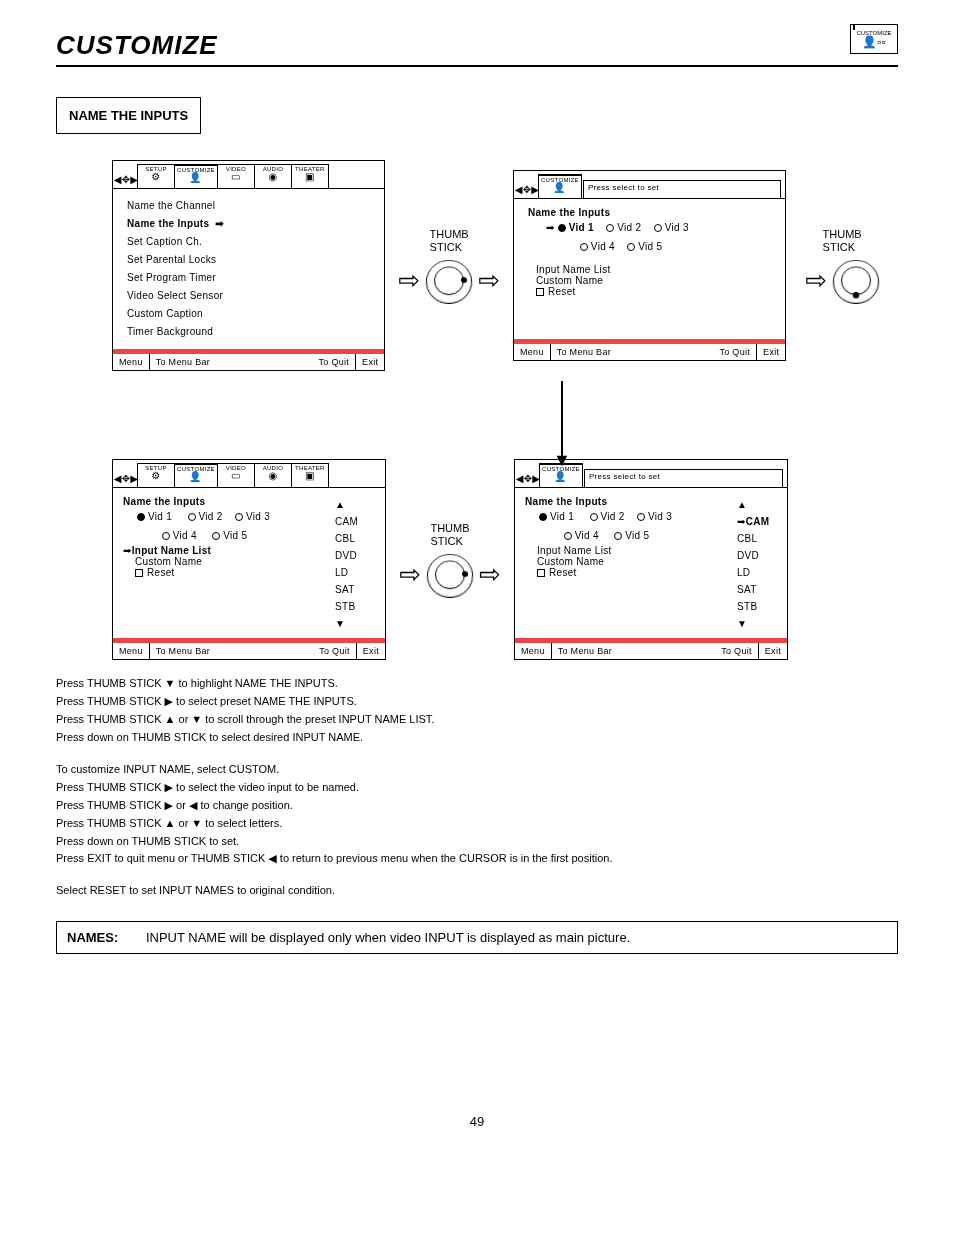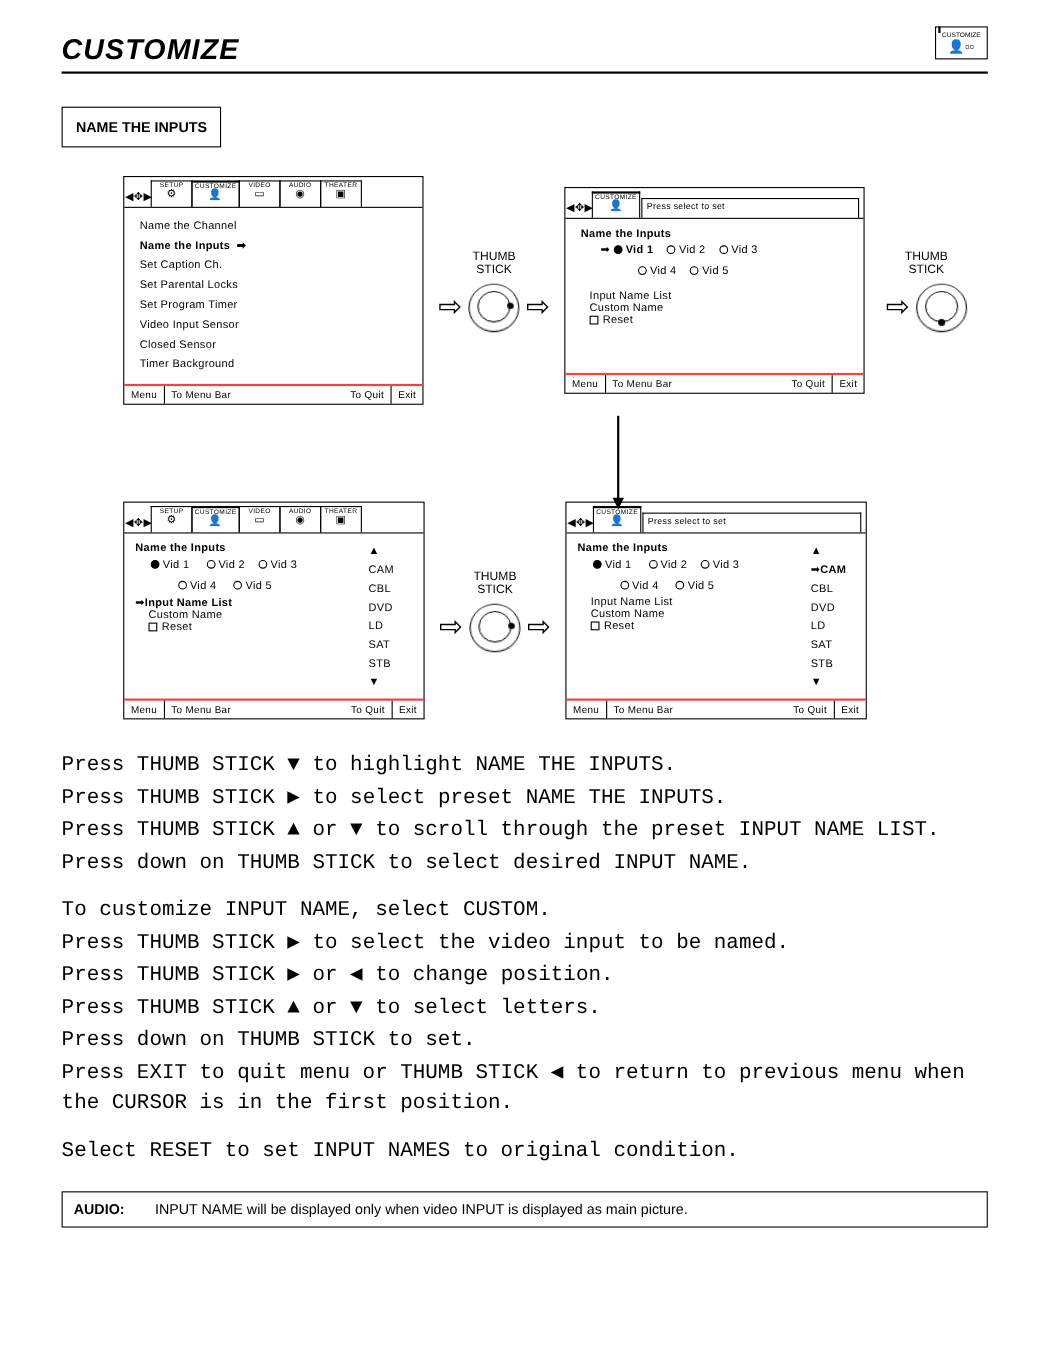--- a/index.html
+++ b/index.html
@@ -109,21 +109,21 @@
     align-self: flex-end;
     margin-top: 20px;
   }
   .screen .body {
     min-height: 140px;
     padding: 8px 8px 8px 14px;
     position: relative;
   }
   .screen .footer {
     display: flex;
-    border-top: 2px solid #ef4444;
+    border-top: 5px solid #ef4444;
     font-size: 9px;
   }
   .screen .footer span {
     padding: 3px 6px;
   }
   .screen .footer .seg { border-right: 1px solid #000; }
   .screen .footer .fill { flex: 1; }
   .menu-list { line-height: 1.8; font-size: 10px; }
   .menu-list .row { display: flex; align-items: flex-start; gap: 6px; }
   .menu-list .sel { font-weight: bold; }
@@ -137,21 +137,21 @@
   .radio.filled { background:#000; }
   .checkbox { display:inline-block; width:8px; height:8px; border:1px solid #000; vertical-align: middle; margin-right:4px;}
   .thumb-col {
     display: flex;
     flex-direction: column;
     align-items: center;
     justify-content: center;
     width: 128px;
     font-size: 11px;
   }
-  .thumb-label { text-align: center; line-height: 1.1; margin-bottom: 4px; }
+  .thumb-label { line-height: 1.1; margin-bottom: 4px; }
   .thumb-flow {
     display: flex;
     align-items: center;
     gap: 6px;
   }
   .big-arrow {
     font-size: 26px;
     line-height: 1;
   }
   .stick {
@@ -194,24 +194,23 @@
     font-size: 18px; line-height: 0.5;
   }
   .two-col-body {
     display:flex;
     gap: 30px;
     padding: 8px 10px 6px 10px;
   }
   .two-col-body .left { flex:1; }
   .two-col-body .right { width: 40px; text-align: left; line-height:1.7; font-size:10px;}
   .instructions {
-    margin-top: 28px;
-    font-size: 19px;
+    margin-top: 16px;
+    font-size: 11px;
     line-height: 1.45;
-    font-family: Liberation Mono, monospace;
   }
   .instructions p { margin: 0 0 2px 0; }
   .instructions .gap { height: 14px; }
   .note-box {
     border: 1px solid #000;
     padding: 8px 10px;
     margin-top: 22px;
     font-size: 13px;
   }
   .note-box .nlabel { font-weight: bold; margin-right: 24px; }
@@ -274,24 +273,24 @@
       <div class="row">
           <span>Set Caption Ch.</span>
         </div>
       <div class="row">
           <span>Set Parental Locks</span>
         </div>
       <div class="row">
           <span>Set Program Timer</span>
         </div>
       <div class="row">
-          <span>Video Input Sensor</span>
-        </div>
-      <div class="row">
-          <span>Closed Sensor</span>
+          <span>Video Select Sensor</span>
+        </div>
+      <div class="row">
+          <span>Custom Caption</span>
         </div>
       <div class="row">
           <span>Timer Background</span>
         </div>
     </div>
     <div class="footer">
       <span class="seg">Menu</span>
       <span class="fill">To Menu Bar</span>
       <span class="seg">To Quit</span>
       <span>Exit</span>
@@ -470,17 +469,17 @@
   <p>Press THUMB STICK ▶ to select the video input to be named.</p>
   <p>Press THUMB STICK ▶ or ◀ to change position.</p>
   <p>Press THUMB STICK ▲ or ▼ to select letters.</p>
   <p>Press down on THUMB STICK to set.</p>
   <p>Press EXIT to quit menu or THUMB STICK ◀ to return to previous menu when the CURSOR is in the first position.</p>
   <div class="gap"></div>
   <p>Select RESET to set INPUT NAMES to original condition.</p>
 </div>
 
 <div class="note-box">
-  <span class="nlabel">AUDIO:</span>
+  <span class="nlabel">NAMES:</span>
   <span>INPUT NAME will be displayed only when video INPUT is displayed as main picture.</span>
 </div>
 
 <div class="page-num">49</div>
 
 </body></html>

